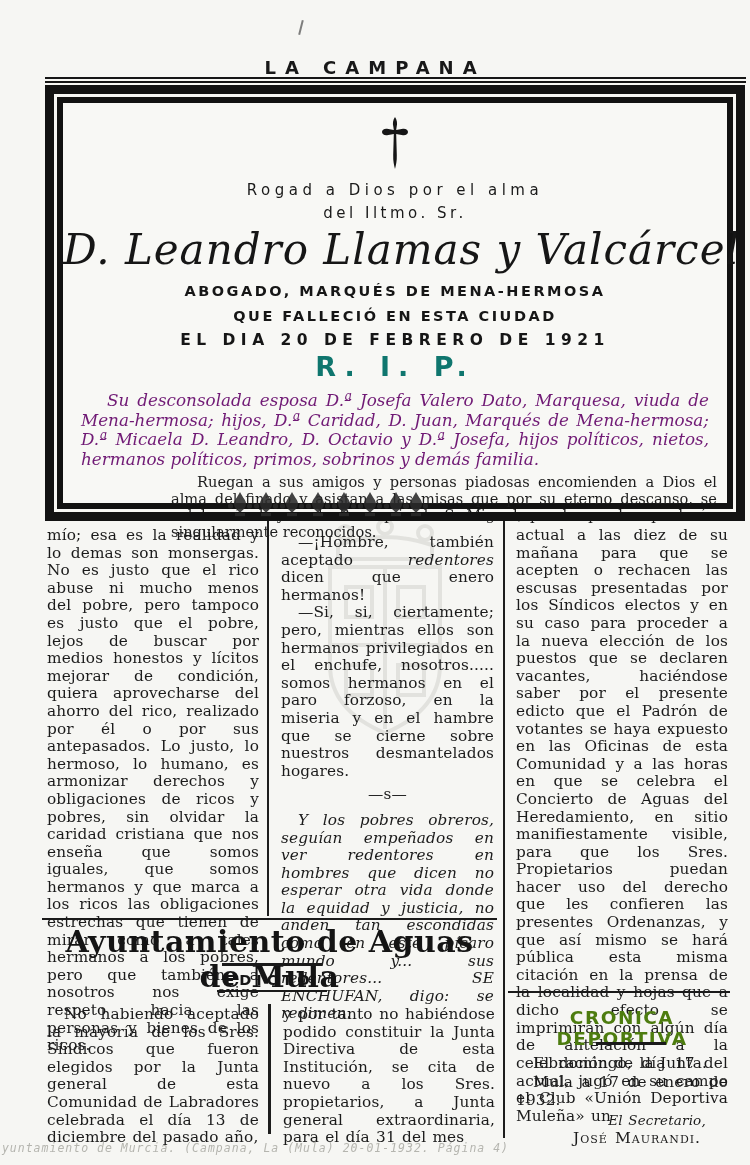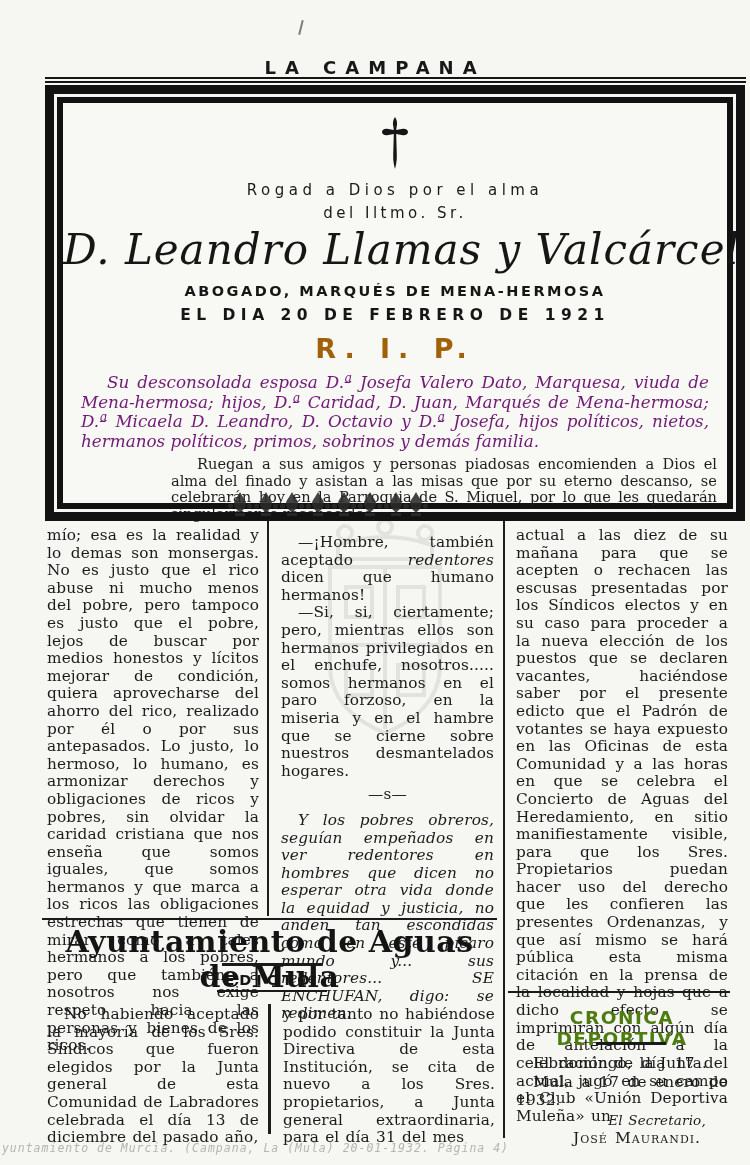--- a/index.html
+++ b/index.html
@@ -53,21 +53,21 @@
   }
   .descriptor {
     font-family:"DejaVu Sans", sans-serif;
     font-weight:bold; font-size:14.5px; letter-spacing:2.5px;
     margin-top:9px; color:#161616;
   }
   .descriptor.date { font-size:15.5px; letter-spacing:5.5px; font-weight:bold; margin-top:7px; }
   .rip {
     font-family:"DejaVu Sans", sans-serif;
     font-weight:bold; font-size:27px; letter-spacing:8px;
-    margin-top:9px; color:#a16207;
+    margin-top:2px; color:#0f766e;
   }
   .family-par {
     margin:9px 18px 0 18px;
     text-align:justify; text-indent:26px;
     font-style:italic; font-weight:500;
     font-size:16.8px; line-height:19.5px;
     color:#701a75;
   }
   .request-par {
     margin:5px 10px 0 108px;
@@ -193,36 +193,37 @@
 <div class="abs esquela">
   <div class="cross-wrap">
     <svg viewBox="0 0 30 52" fill="#161616">
       <path d="M15,0 C17,3 17.6,6 16.6,10 L16.2,13 L23,11.8 C26,11.5 28,13 28,15 C28,17 26,18.5 23,18.2 L16.2,17 L16.8,38 C17,44 16,48 15,52 C14,48 13,44 13.2,38 L13.8,17 L7,18.2 C4,18.5 2,17 2,15 C2,13 4,11.5 7,11.8 L13.8,13 L13.4,10 C12.4,6 13,3 15,0 Z"></path>
     </svg>
   </div>
   <div class="invocation">Rogad a Dios por el alma</div>
   <div class="invocation second">del Iltmo. Sr.</div>
   <div class="deceased-name">D. Leandro Llamas y Valcárcel</div>
   <div class="descriptor">ABOGADO, MARQUÉS DE MENA-HERMOSA</div>
+  <div class="descriptor">QUE FALLECIÓ EN ESTA CIUDAD</div>
   <div class="descriptor date">EL DIA 20 DE FEBRERO DE 1921</div>
   <div class="rip">R. I. P.</div>
   <div class="family-par">Su desconsolada esposa D.ª Josefa Valero Dato, Marquesa, viuda de Mena-hermosa; hijos, D.ª Caridad, D. Juan, Marqués de Mena-hermosa; D.ª Micaela D. Leandro, D. Octavio y D.ª Josefa, hijos políticos, nietos, hermanos políticos, primos, sobrinos y demás familia.</div>
   <div class="request-par">Ruegan a sus amigos y personas piadosas encomienden a Dios el alma del finado y asistan a las misas que por su eterno descanso, se celebrarán hoy en la Parroquia de S. Miguel, por lo que les quedarán singularmente reconocidos.</div>
 </div>
 
 <div class="abs vrule vrule-1"></div>
 <div class="abs vrule vrule-2"></div>
 <div class="abs vrule vrule-3"></div>
 
 <div class="abs col col-left">
   <p style="text-indent:0;">mío; esa es la realidad y lo demas son monsergas. No es justo que el rico abuse ni mucho menos del pobre, pero tampoco es justo que el pobre, lejos de buscar por medios honestos y lícitos mejorar de condición, quiera aprovecharse del ahorro del rico, realizado por él o por sus antepasados. Lo justo, lo hermoso, lo humano, es armonizar derechos y obligaciones de ricos y pobres, sin olvidar la caridad cristiana que nos enseña que somos iguales, que somos hermanos y que marca a los ricos las obligaciones estrechas que tienen de mirar como a tales hermanos a los pobres, pero que también a nosotros nos exige respeto hacia las personas y bienes de los ricos.</p>
 </div>
 
 <div class="abs col col-mid">
-  <p><span>—¡Hombre, también aceptado </span><em>redentores</em><span> dicen que humano hermanos!</span></p>
+  <p><span>—¡Hombre, también aceptado </span><em>redentores</em><span> dicen que enero hermanos!</span></p>
   <p>—Si, si, ciertamente; pero, mientras ellos son hermanos privilegiados en el enchufe, nosotros..... somos hermanos en el paro forzoso, en la miseria y en el hambre que se cierne sobre nuestros desmantelados hogares.</p>
   <p class="dialogue-sep">—s—</p>
   <p class="italic-par">Y los pobres obreros, seguían empeñados en ver redentores en hombres que dicen no esperar otra vida donde la equidad y justicia, no anden tan escondidas como en este pícaro mundo y... sus redentores... SE ENCHUFAN, digo: se redimen.</p>
 </div>
 
 <div class="abs col col-right">
   <p style="text-indent:0;">actual a las diez de su mañana para que se acepten o rechacen las escusas presentadas por los Síndicos electos y en su caso para proceder a la nueva elección de los puestos que se declaren vacantes, haciéndose saber por el presente edicto que el Padrón de votantes se haya expuesto en las Oficinas de esta Comunidad y a las horas en que se celebra el Concierto de Aguas del Heredamiento, en sitio manifiestamente visible, para que los Sres. Propietarios puedan hacer uso del derecho que les confieren las presentes Ordenanzas, y que así mismo se hará pública esta misma citación en la prensa de la localidad y hojas que a dicho efecto se imprimirán con algún día de antelación a la celebración de la Junta.</p>
   <p class="dateline">Mula a 17 de enero de 1932.</p>
   <p class="secretary-title">El Secretario,</p>
   <p class="secretary-name">José Maurandi.</p>

